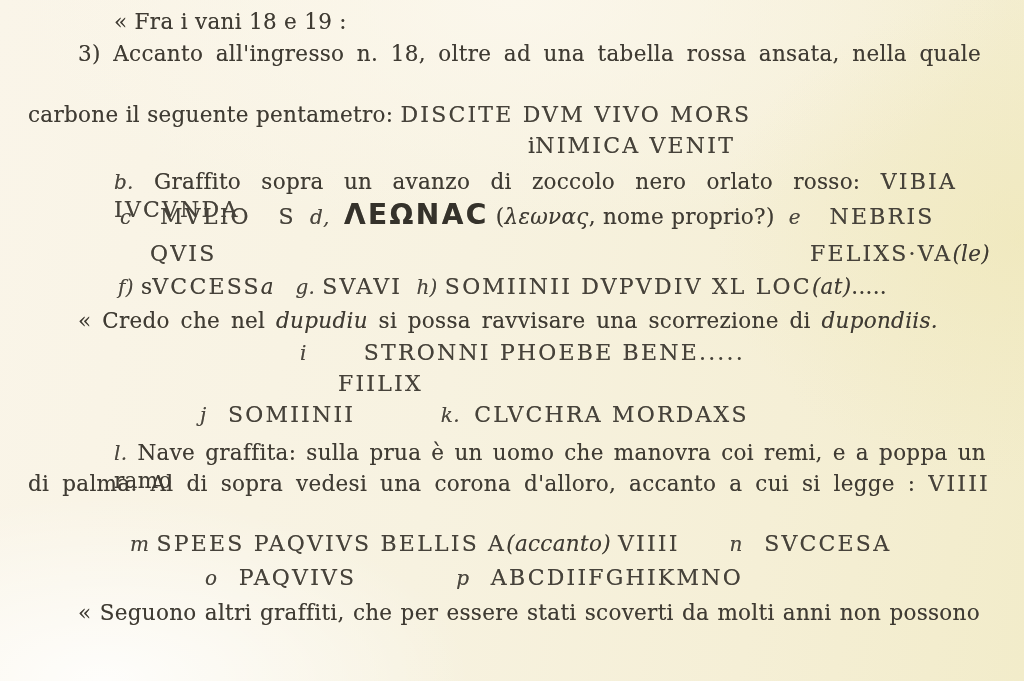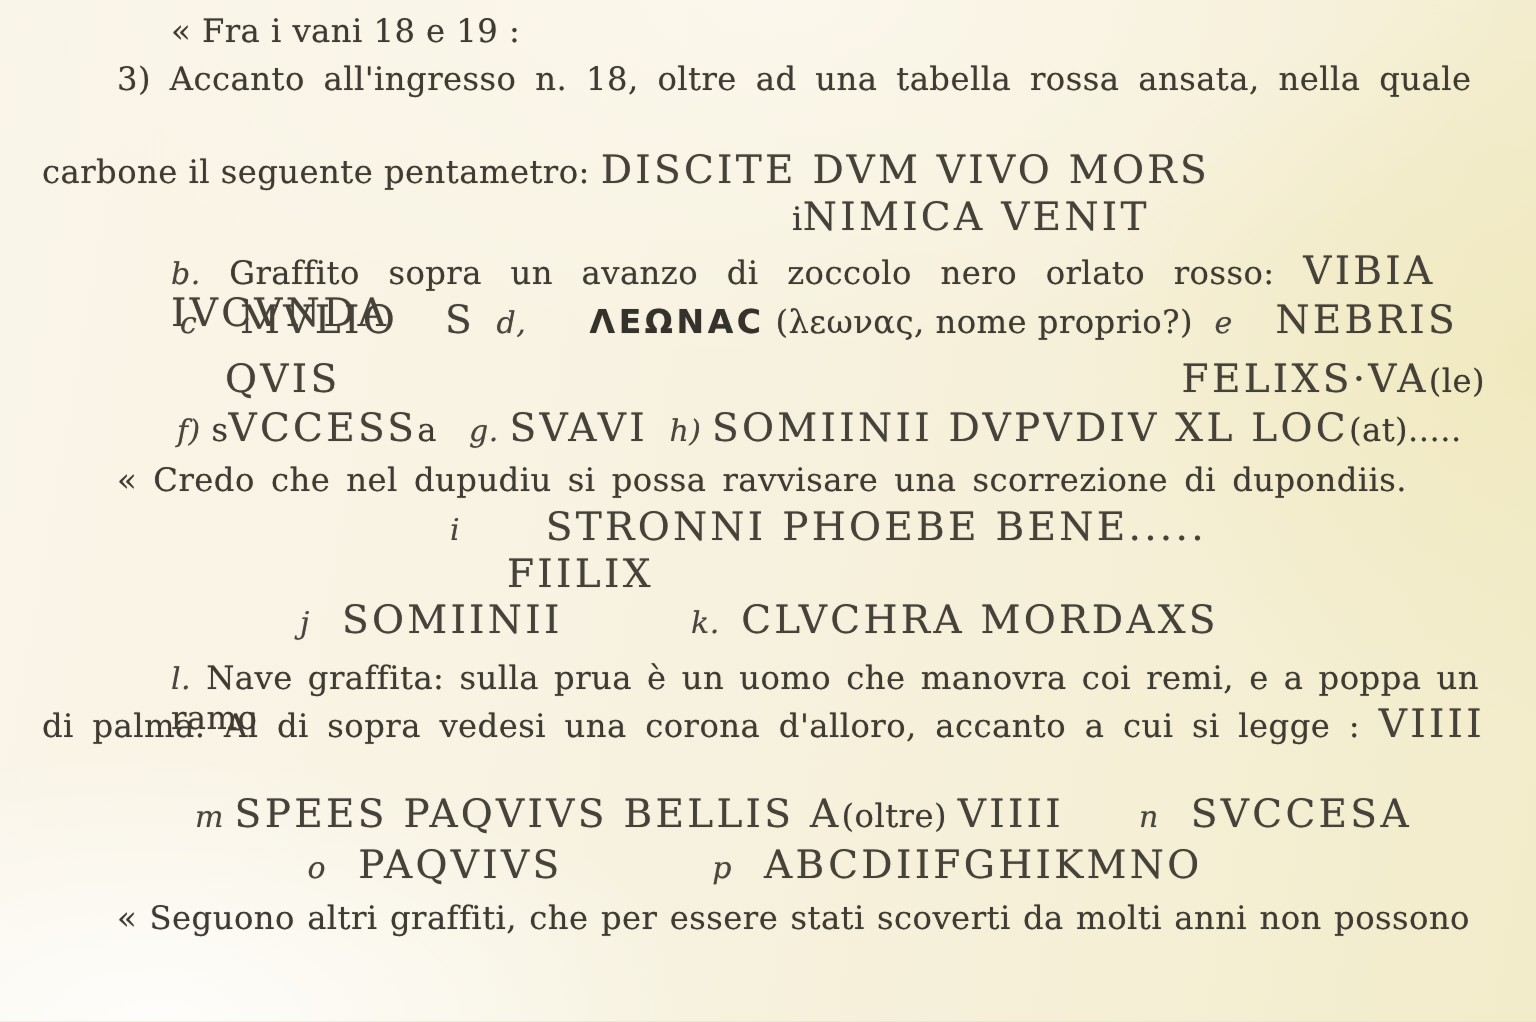--- a/index.html
+++ b/index.html
@@ -25,24 +25,24 @@
     letter-spacing:0.3px;
   }
   .just{
     white-space:normal;
     text-align:justify;
     text-align-last:justify;
   }
   
   .seg{display:inline;}
   .s-t{}
-  .s-i{}
+  .s-i{font-style:italic;}
   .s-m{font-style:italic;font-size:20px;color:#4a463e;}
-  .s-c{font-size:26px;letter-spacing:2.2px;color:#46423a;}
-  .s-g{font-family:"DejaVu Sans","Liberation Sans",sans-serif;font-weight:bold;font-size:22px;letter-spacing:2.4px;color:#35322b;margin-left:28px;}
+  .s-c{font-size:22px;letter-spacing:2.2px;color:#46423a;}
+  .s-g{font-family:"DejaVu Sans","Liberation Sans",sans-serif;font-weight:bold;font-size:28px;letter-spacing:2.4px;color:#35322b;}
   
   .l0{top:8px;left:114px}
   .l1{top:40px;left:78px;width:903px}
   .l2{top:71px;left:28px;width:957px}
   .l3{top:101px;left:28px}
   .l4{top:132px;left:528px}
   .l5{top:168px;left:114px;width:843px}
   .l6{top:201px;left:120px}
   .l7{top:240px;left:150px}
   .l8{top:240px;right:34px}
@@ -72,17 +72,17 @@
     <div class="line l6"><span class="seg s-m">c</span><span class="seg s-t">    </span><span class="seg s-c">MVLIO   S</span><span class="seg s-t">  </span><span class="seg s-m">d,</span><span class="seg s-t">  </span><span class="seg s-g">ΛΕΩΝΑC</span><span class="seg s-t"> (</span><span class="seg s-i">λεωνας</span><span class="seg s-t">, nome proprio?)  </span><span class="seg s-m">e</span><span class="seg s-t">    </span><span class="seg s-c">NEBRIS</span></div>
     <div class="line l7"><span class="seg s-c">QVIS</span></div>
     <div class="line l8"><span class="seg s-c">FELIXS·VA</span><span class="seg s-i">(le)</span></div>
     <div class="line l9"><span class="seg s-m">f)</span><span class="seg s-t"> s</span><span class="seg s-c">VCCESS</span><span class="seg s-i">a</span><span class="seg s-t">   </span><span class="seg s-m">g.</span><span class="seg s-t"> </span><span class="seg s-c">SVAVI</span><span class="seg s-t">  </span><span class="seg s-m">h)</span><span class="seg s-t"> </span><span class="seg s-c">SOMIINII DVPVDIV XL LOC</span><span class="seg s-i">(at)</span><span class="seg s-t">.....</span></div>
     <div class="line l10 just"><span class="seg s-t">« Credo che nel </span><span class="seg s-i">dupudiu</span><span class="seg s-t"> si possa ravvisare una scorrezione di </span><span class="seg s-i">dupondiis.</span></div>
     <div class="line l11"><span class="seg s-m">i</span><span class="seg s-t">        </span><span class="seg s-c">STRONNI PHOEBE BENE.....</span></div>
     <div class="line l12"><span class="seg s-c">FIILIX</span></div>
     <div class="line l13"><span class="seg s-m">j</span><span class="seg s-t">   </span><span class="seg s-c">SOMIINII</span><span class="seg s-t">            </span><span class="seg s-m">k.</span><span class="seg s-t">  </span><span class="seg s-c">CLVCHRA MORDAXS</span></div>
     <div class="line l14 just"><span class="seg s-m">l.</span><span class="seg s-t"> Nave graffita: sulla prua è un uomo che manovra coi remi, e a poppa un ramo</span></div>
     <div class="line l15 just"><span class="seg s-t">di palma. Al di sopra vedesi una corona d'alloro, accanto a cui si legge :  </span><span class="seg s-c">VIIII</span></div>
-    <div class="line l17"><span class="seg s-m">m</span><span class="seg s-t"> </span><span class="seg s-c">SPEES PAQVIVS BELLIS A</span><span class="seg s-i">(oltre)</span><span class="seg s-t"> </span><span class="seg s-c">VIIII</span><span class="seg s-t">       </span><span class="seg s-m">n</span><span class="seg s-t">   </span><span class="seg s-c">SVCCESA</span></div>
+    <div class="line l17"><span class="seg s-m">m</span><span class="seg s-t"> </span><span class="seg s-c">SPEES PAQVIVS BELLIS A</span><span class="seg s-i">(accanto)</span><span class="seg s-t"> </span><span class="seg s-c">VIIII</span><span class="seg s-t">       </span><span class="seg s-m">n</span><span class="seg s-t">   </span><span class="seg s-c">SVCCESA</span></div>
     <div class="line l18"><span class="seg s-m">o</span><span class="seg s-t">   </span><span class="seg s-c">PAQVIVS</span><span class="seg s-t">              </span><span class="seg s-m">p</span><span class="seg s-t">   </span><span class="seg s-c">ABCDIIFGHIKMNO</span></div>
     <div class="line l19 just"><span class="seg s-t">« Seguono altri graffiti, che per essere stati scoverti da molti anni non possono</span></div>
   </div>
 </div>
 
 </body></html>

